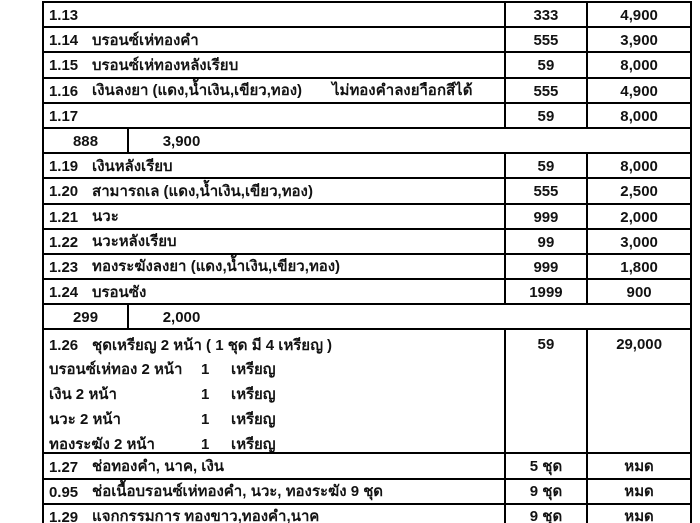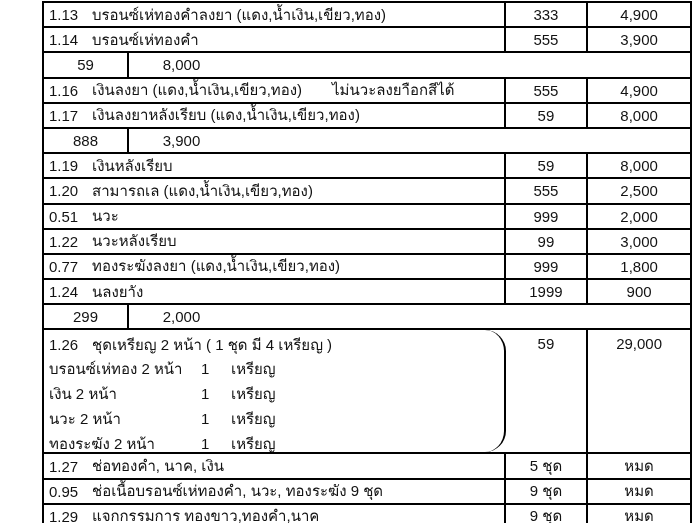--- a/index.html
+++ b/index.html
@@ -1,85 +1,87 @@
 <!DOCTYPE html>
 <html><head>
 <meta charset="utf-8">
 <style>
   html,body{margin:0;padding:0;}
   .page{
     position:relative;width:700px;height:523px;background:#ffffff;overflow:hidden;
-    font-family:"Liberation Sans",sans-serif;font-weight:400;color:#121212;
+    font-family:"Liberation Sans",sans-serif;font-weight:700;color:#121212;
     font-size:15px;
   }
   .table{
     position:absolute;left:42px;top:1px;width:650px;
     border:2px solid #000;border-bottom:none;box-sizing:border-box;background:#fff;
   }
   .row{display:flex;border-bottom:2px solid #000;height:25.2px;align-items:center;box-sizing:border-box;}
   .c1{width:476px;box-sizing:border-box;border-right:2px solid #000;height:100%;
       display:flex;align-items:center;padding-left:5px;white-space:nowrap;overflow:hidden;}
   .c2{width:85px;box-sizing:border-box;border-right:2px solid #000;height:100%;
       display:flex;align-items:center;justify-content:center;}
   .c3{width:105px;box-sizing:border-box;height:100%;
       display:flex;align-items:center;justify-content:center;}
   .no{width:43px;flex:none;}
   .note{margin-left:30px;}
   
   .set{height:124px;}
-  .set .c1{display:block;padding-top:3px;border-radius:21px;}
+  .set .c1{display:block;padding-top:3px;}
   .set .c2,.set .c3{align-items:flex-start;padding-top:5px;}
   .mainline{display:flex;align-items:center;height:23px;white-space:nowrap;}
   .subline{display:flex;align-items:center;height:25px;white-space:nowrap;}
   .sname{width:152px;flex:none;}
   .scount{width:30px;flex:none;}
 </style>
 </head>
 <body>
 
 <div class="page">
   <div class="table">
 
     <div class="row">
       <div class="c1">
           <span class="no">1.13</span>
-          <span>บรอนซ์เห่ทองคำลงยา  (แดง,น้ำเงิน,เขียว,ทอง)</span>
         </div>
       <div class="c2">333</div>
       <div class="c3">4,900</div>
     </div>
 
     <div class="row">
       <div class="c1">
           <span class="no">1.14</span>
           <span>บรอนซ์เห่ทองคำ</span>
         </div>
       <div class="c2">555</div>
       <div class="c3">3,900</div>
     </div>
 
     <div class="row">
+      <div class="c1">
+          <span class="no">1.15</span>
+          <span>บรอนซ์เห่ทองหลังเรียบ</span>
+        </div>
       <div class="c2">59</div>
       <div class="c3">8,000</div>
     </div>
 
     <div class="row">
       <div class="c1">
           <span class="no">1.16</span>
           <span>เงินลงยา  (แดง,น้ำเงิน,เขียว,ทอง)</span>
-          <span class="note">ไม่นวะลงยาือกสีได้</span>
+          <span class="note">ไม่ทองคำลงยาือกสีได้</span>
         </div>
       <div class="c2">555</div>
       <div class="c3">4,900</div>
     </div>
 
     <div class="row">
       <div class="c1">
           <span class="no">1.17</span>
-          <span>เงินลงยาหลังเรียบ  (แดง,น้ำเงิน,เขียว,ทอง)</span>
         </div>
       <div class="c2">59</div>
       <div class="c3">8,000</div>
     </div>
 
     <div class="row">
       <div class="c2">888</div>
       <div class="c3">3,900</div>
     </div>
 
@@ -96,49 +98,49 @@
       <div class="c1">
           <span class="no">1.20</span>
           <span>สามารถเล  (แดง,น้ำเงิน,เขียว,ทอง)</span>
         </div>
       <div class="c2">555</div>
       <div class="c3">2,500</div>
     </div>
 
     <div class="row">
       <div class="c1">
-          <span class="no">0.51</span>
+          <span class="no">1.21</span>
           <span>นวะ</span>
         </div>
       <div class="c2">999</div>
       <div class="c3">2,000</div>
     </div>
 
     <div class="row">
       <div class="c1">
           <span class="no">1.22</span>
           <span>นวะหลังเรียบ</span>
         </div>
       <div class="c2">99</div>
       <div class="c3">3,000</div>
     </div>
 
     <div class="row">
       <div class="c1">
-          <span class="no">0.77</span>
+          <span class="no">1.23</span>
           <span>ทองระฆังลงยา  (แดง,น้ำเงิน,เขียว,ทอง)</span>
         </div>
       <div class="c2">999</div>
       <div class="c3">1,800</div>
     </div>
 
     <div class="row">
       <div class="c1">
           <span class="no">1.24</span>
-          <span>นลงยาัง</span>
+          <span>บรอนซัง</span>
         </div>
       <div class="c2">1999</div>
       <div class="c3">900</div>
     </div>
 
     <div class="row">
       <div class="c2">299</div>
       <div class="c3">2,000</div>
     </div>
 

